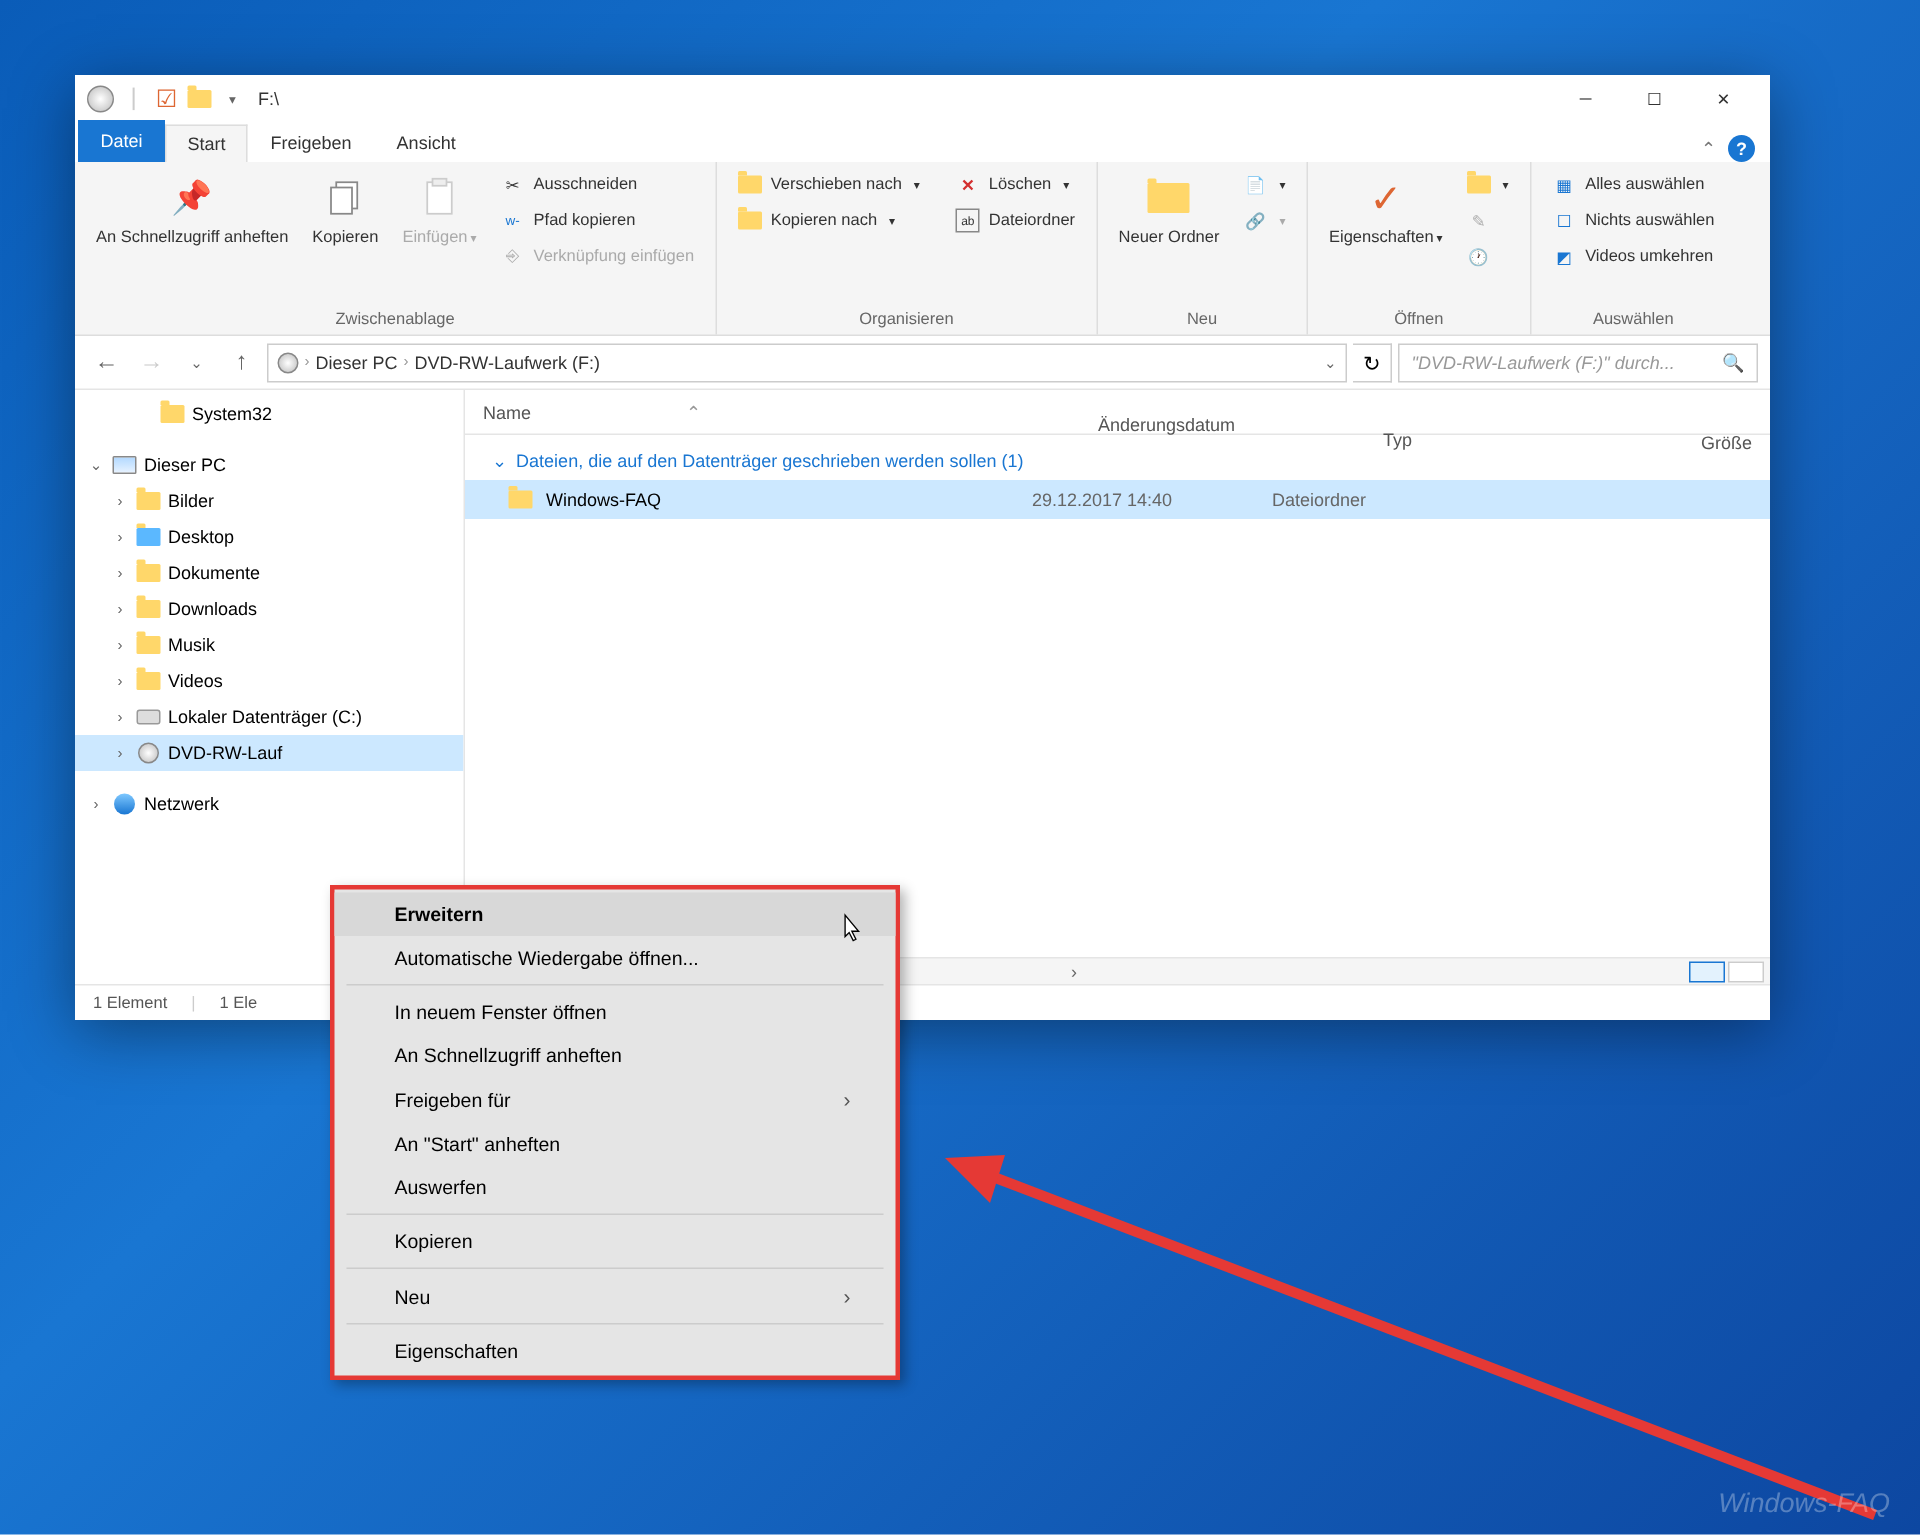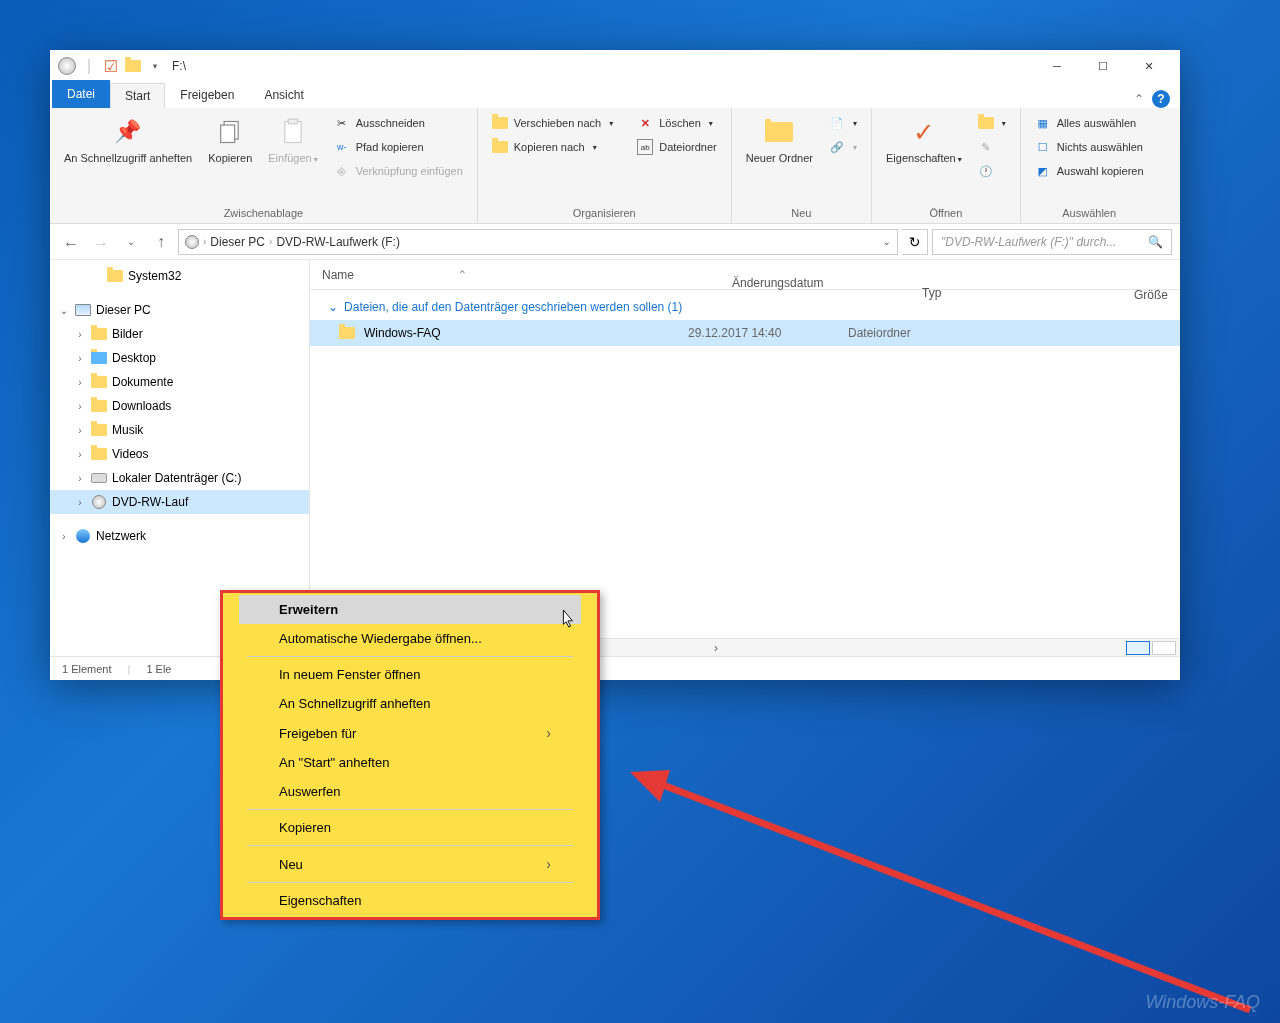--- a/index.html
+++ b/index.html
@@ -66,21 +66,21 @@
 .filerow.selected { background: #cce8ff; }
 .filerow .ico { width: 18px; height: 18px; margin-left: 28px; margin-right: 8px; display: flex; align-items: center; justify-content: center; }
 .filerow .name { width: 324px; }
 .filerow .date { width: 160px; color: #666; }
 .filerow .type { width: 160px; color: #666; }
 .hscroll { height: 18px; border-top: 1px solid #e5e5e5; background: #f5f5f5; display: flex; align-items: center; }
 .hscroll .right-views { margin-left: auto; display: flex; gap: 2px; padding: 0 4px; }
 .hscroll .viewbtn { width: 24px; height: 14px; border: 1px solid #ccc; background: #fff; }
 .hscroll .viewbtn.active { border-color: #1976d2; background: #e3f2fd; }
 .statusbar { height: 24px; border-top: 1px solid #e5e5e5; display: flex; align-items: center; padding: 0 12px; font-size: 11px; color: #555; gap: 16px; }
-.ctxmenu { position: absolute; left: 220px; top: 590px; width: 380px; background: #fde047; border: 3px solid #e53935; box-shadow: 3px 3px 8px rgba(0,0,0,0.3); font-size: 13px; padding: 2px 16px; }
+.ctxmenu { position: absolute; left: 220px; top: 590px; width: 380px; background: #e5e5e5; border: 3px solid #e53935; box-shadow: 3px 3px 8px rgba(0,0,0,0.3); font-size: 13px; padding: 2px 0; }
 .ctxmenu .mi { padding: 7px 30px 7px 40px; display: flex; align-items: center; position: relative; }
 .ctxmenu .mi.hover { background: #d8d8d8; font-weight: bold; }
 .ctxmenu .mi .sub { margin-left: auto; font-size: 14px; color: #555; }
 .ctxmenu .sep { height: 1px; background: #ccc; margin: 3px 8px; }
 .cursor { position: absolute; width: 18px; height: 22px; }
 .arrow-red { position: absolute; }
 .folder-ico { width: 16px; height: 12px; background: #ffd76a; border-radius: 1px; position: relative; }
 .folder-ico::before { content: ''; position: absolute; top: -3px; left: 0; width: 6px; height: 3px; background: #ffd76a; border-radius: 1px 1px 0 0; }
 .pc-ico { width: 16px; height: 12px; border: 1px solid #888; border-radius: 1px; background: linear-gradient(#b3d9ff, #e6f2ff); position: relative; }
 .drive-ico { width: 16px; height: 10px; background: #ddd; border: 1px solid #999; border-radius: 2px; }
@@ -251,21 +251,21 @@
           <div class="ribbtn-sm">
               <div class="ico" style="color:#1976d2;">▦</div>
               <span>Alles auswählen</span>
             </div>
           <div class="ribbtn-sm">
               <div class="ico" style="color:#1976d2;">☐</div>
               <span>Nichts auswählen</span>
             </div>
           <div class="ribbtn-sm">
               <div class="ico" style="color:#1976d2;">◩</div>
-              <span>Auswahl kopieren</span>
+              <span>Videos umkehren</span>
             </div>
         </div>
       </div>
       <div class="lbl">Auswählen</div>
     </div>
   </div>
 
   <div class="addrbar">
     <div class="navbtn">←</div>
     <div class="navbtn disabled">→</div>

